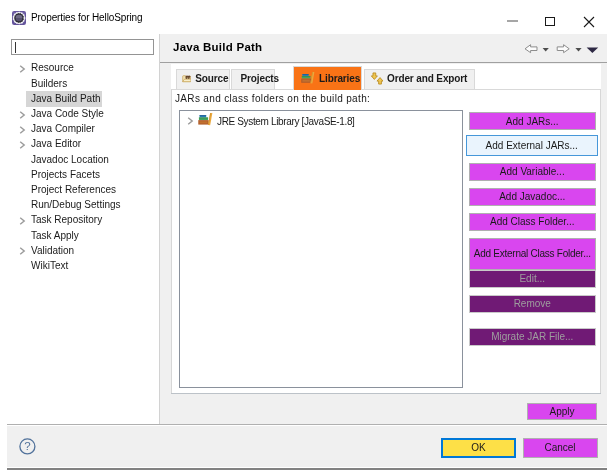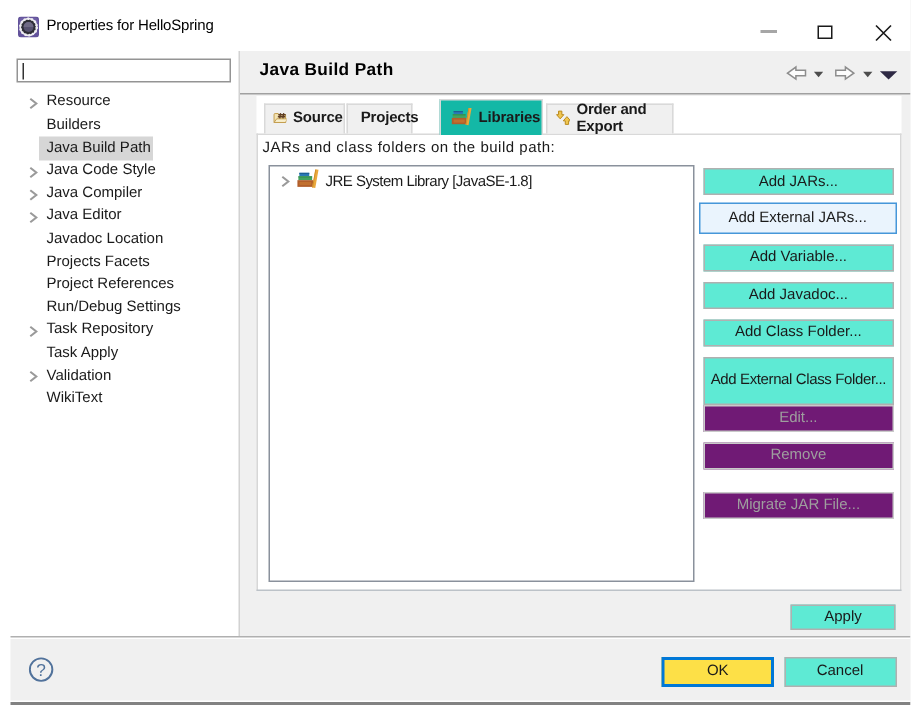--- a/index.html
+++ b/index.html
@@ -1,20 +1,20 @@
 <!DOCTYPE html>
 <html><head>
 <meta charset="utf-8">
 <style>
   html,body{margin:0;padding:0;}
   body{width:607px;height:470px;position:relative;background:#ffffff;
        font-family:"Liberation Sans", sans-serif;font-size:10px;color:#1a1a1a;
        overflow:hidden;}
   .abs{position:absolute;}
-  .btn{position:absolute;box-sizing:border-box;background:#5eead4;border:1px solid #b0b0b0;
+  .btn{position:absolute;box-sizing:border-box;background:#d946ef;border:1px solid #b0b0b0;
        display:flex;align-items:center;justify-content:center;font-size:10px;color:#1a1a1a;}
   .btn.dis{background:#701a75;border-color:#c9c9c9;color:#9e9e9e;}
   .tab{position:absolute;box-sizing:border-box;background:#f0f0f0;
        border:1px solid #d9d9d9;border-bottom:none;display:flex;align-items:center;padding-bottom:1px;}
   .tab span{margin-left:4px;letter-spacing:-0.12px;font-weight:bold;}
   .treerow{position:absolute;left:0;width:168px;height:15px;}
   .treerow .lbl{position:absolute;left:31px;top:1px;white-space:nowrap;}
   .chev{position:absolute;left:18.6px;top:3.6px;}
 </style>
 </head>
@@ -137,36 +137,36 @@
     <span>Source</span>
 </div>
 <div class="tab" style="left:230.5px;top:69px;width:44px;height:19.5px;">
   <svg style="margin-left:5px" width="15" height="13" viewBox="0 0 15 13" id="ic-prj">
   <path d="M3 2.5 Q4 1 5.5 1.8 L8.5 1.8" fill="none" stroke="#8d9aa6" stroke-width="1.2"></path>
   <path d="M1.5 3 L5.5 3 L6.5 4.2 L11 4.2 L11 11 L1.5 11 Z" fill="#f5dfa2" stroke="#a98a45" stroke-width="0.9"></path>
   <path d="M1.8 11 L4.8 6.8 L14 6.8 L11.3 11 Z" fill="#9cc4ea" stroke="#3864a8" stroke-width="0.9"></path>
     </svg>
     <span>Projects</span>
 </div>
-<div class="tab" style="left:293px;top:66px;width:69px;height:24px;background:#14b8a6;z-index:3;">
+<div class="tab" style="left:293px;top:66px;width:69px;height:24px;background:#f97316;z-index:3;">
   <svg style="margin-left:6px" width="15" height="13" viewBox="0 0 15 13" class="books">
    <rect x="2.4" y="2.0" width="6.2" height="2.2" fill="#2a7ab6"></rect>
    <rect x="2.4" y="2.0" width="6.2" height="0.8" fill="#1d5f94"></rect>
    <rect x="1.8" y="4.2" width="8.6" height="2.4" fill="#44a35f"></rect>
    <rect x="1.8" y="4.2" width="8.6" height="0.7" fill="#2f8a4a"></rect>
    <rect x="1.2" y="6.6" width="9.8" height="4.2" fill="#b15e2b"></rect>
    <rect x="2.4" y="7.7" width="7.4" height="2.0" fill="#c1702f"></rect>
    <g transform="rotate(10 12.3 5.5)">
      <rect x="11.4" y="-0.4" width="2.0" height="11.8" fill="#eaa83d"></rect>
      <rect x="11.4" y="-0.4" width="0.6" height="11.8" fill="#d08f28"></rect>
    </g>
     </svg>
     <span>Libraries</span>
 </div>
-<div class="tab" style="left:364px;top:69px;width:85px;height:19.5px;">
+<div class="tab" style="left:364px;top:69px;width:111px;height:19.5px;">
   <svg style="margin-left:5px;margin-top:-1px" width="13" height="13" viewBox="0 0 14 14" id="ic-ord">
   <g>
    <path d="M3.2 1 L6.2 1 L6.2 4.2 L8 4.2 L4.7 8 L1.4 4.2 L3.2 4.2 Z" fill="#f0c64f" stroke="#b98a1d" stroke-width="0.9"></path>
    <path d="M9.3 13 L12.3 13 L12.3 9.8 L14.1 9.8 L10.8 6 L7.5 9.8 L9.3 9.8 Z" fill="#f0c64f" stroke="#b98a1d" stroke-width="0.9"></path>
   </g>
     </svg>
     <span>Order and Export</span>
 </div>
 
 <div class="abs" style="left:175px;top:92.5px;letter-spacing:0.34px;">JARs and class folders on the build path:</div>

